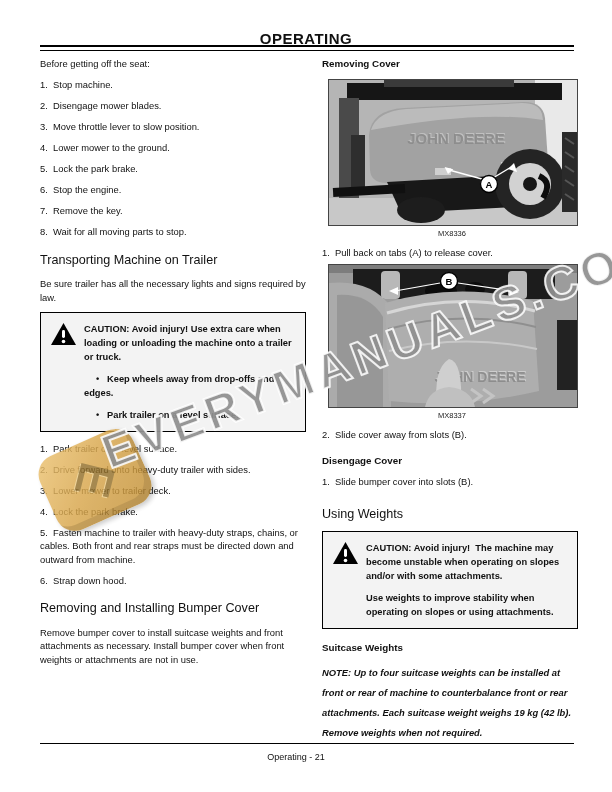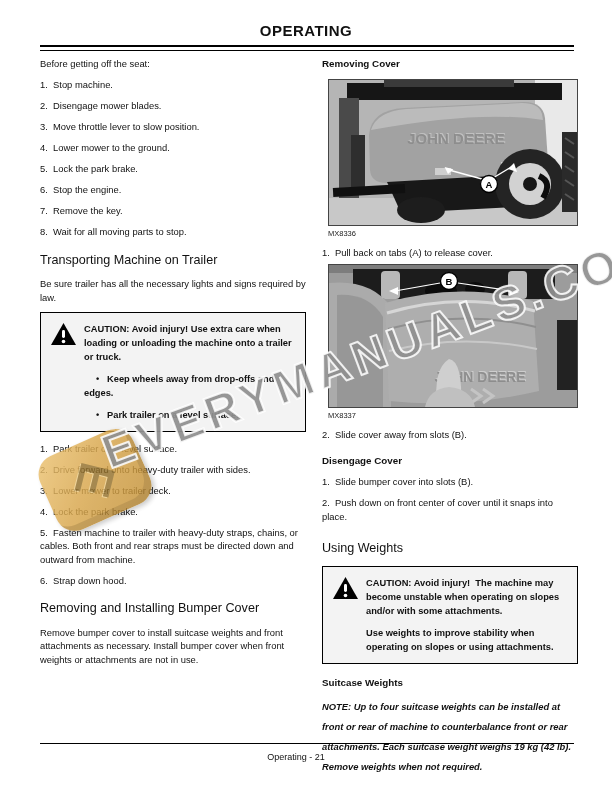--- a/index.html
+++ b/index.html
@@ -1,21 +1,21 @@
 <!DOCTYPE html>
 <html><head>
 <meta charset="utf-8">
 <style>
   html,body{margin:0;padding:0;background:#ffffff;}
   .page{
     position:relative;width:612px;height:792px;background:#ffffff;overflow:hidden;
     font-family:"Liberation Sans", sans-serif;color:#111;
   }
   
-  .title{position:absolute;top:22px;left:0;width:612px;text-align:center;
+  .title{position:absolute;top:30px;left:0;width:612px;text-align:center;
          font-size:15px;font-weight:bold;letter-spacing:.5px;}
   .rule-double{position:absolute;top:45px;left:40px;right:38px;height:3px;
          border-top:2.6px solid #000;border-bottom:1.2px solid #000;}
   .footer-rule{position:absolute;top:743px;left:40px;right:38px;border-top:1.3px solid #000;}
   .footer-text{position:absolute;top:752px;left:0;width:592px;text-align:center;font-size:9px;}
   
   .col{position:absolute;top:57px;font-size:9.4px;line-height:13.5px;}
   .col-left{left:40px;width:266px;}
   .col-right{left:322px;width:256px;}
   .col p{margin:0 0 7.5px 0;}
@@ -24,21 +24,21 @@
   .para{margin:0 0 9px 0;}
   
   .caution{position:relative;border:1.2px solid #000;background:#f3f3f3;
            padding:9px 7px 7px 9px;margin:3px 0 10px 0;}
   .caution p{font-weight:bold;font-size:9.3px;line-height:14px;margin:0 0 8px 34px;}
   .caution p.cbullet{text-indent:12px;}
   .caution p:last-child{margin-bottom:2px;}
   .cicon{position:absolute;left:9px;top:9px;width:27px;height:25px;}
   
   .photo{display:block;margin:2px 0 0 6px;border:1px solid #444;background:#b5b5b5;}
-  .caption{width:248px;margin:1px 0 6px 6px;text-align:left;font-size:7.5px;color:#222;}
+  .caption{width:248px;margin:1px 0 6px 6px;text-align:center;font-size:7.5px;color:#222;}
   .note{font-weight:bold;font-style:italic;line-height:20px;}
   
   .wm-text{
     position:absolute;left:104px;top:426px;z-index:10;transform:rotate(-20.5deg);
     transform-origin:0 50%;white-space:nowrap;pointer-events:none;
     font-size:47px;font-weight:bold;letter-spacing:5px;
     color:rgba(122,122,122,0.78);
     -webkit-text-stroke:2px rgba(255,255,255,0.85);
     text-shadow:0 0 2px rgba(255,255,255,.7);
   }
@@ -174,21 +174,20 @@
       <polygon points="190,27 181,22 180,31" fill="#fff"></polygon>
       <circle cx="120" cy="16" r="8.5" fill="#fff" stroke="#000" stroke-width="1.3"></circle>
       <text x="120" y="19.5" font-size="9.5" font-weight="bold" text-anchor="middle" fill="#000">B</text>
     </svg>
     <div class="caption">MX8337</div>
 
     <p class="step">2.&nbsp; Slide cover away from slots (B).</p>
 
     <div class="h3">Disengage Cover</div>
     <p class="step">1.&nbsp; Slide bumper cover into slots (B).</p>
-    <p class="step">2.&nbsp; Push down on front center of cover until it snaps into place.</p>
 
     <div class="h2" style="margin-top:19px;">Using Weights</div>
 
     <div class="caution">
       <svg class="cicon" viewBox="0 0 27 25">
         <path d="M13.5 1 L26 23 L1 23 Z" fill="#000"></path>
         <rect x="12" y="8" width="3" height="8" rx="1.4" fill="#fff"></rect>
         <circle cx="13.5" cy="19.5" r="1.8" fill="#fff"></circle>
       </svg>
       <p>CAUTION: Avoid injury!&nbsp; The machine may become unstable when operating on slopes and/or with some attachments.</p>

